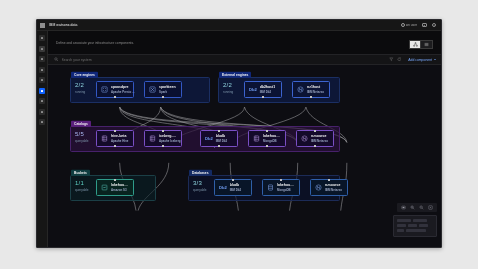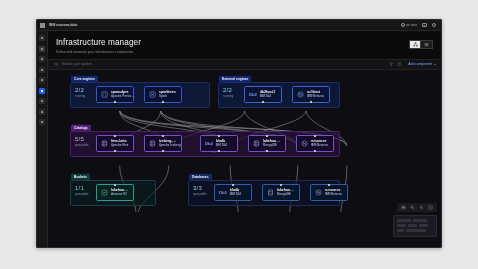--- a/index.html
+++ b/index.html
@@ -247,21 +247,20 @@
           </div>
         <div class="rail-item">
             <div class="rail-dot"></div>
           </div>
       </div>
 
       <div class="content">
 
         <div class="pagehead">
           <div class="ph-left">
-            <div class="ph-title">Infrastructure manager</div>
             <div class="ph-sub">Define and associate your infrastructure components.</div>
           </div>
           <div class="viewtoggle">
             <div class="vt-btn on">
               <svg class="vt-ico" viewBox="0 0 16 16">
                 <circle cx="8" cy="3.5" r="2" fill="none" stroke="#161616" stroke-width="1.3"></circle>
                 <circle cx="3.5" cy="12" r="2" fill="none" stroke="#161616" stroke-width="1.3"></circle>
                 <circle cx="12.5" cy="12" r="2" fill="none" stroke="#161616" stroke-width="1.3"></circle>
                 <path d="M6.6 5.2 4.7 10.2M9.4 5.2l1.9 5" stroke="#161616" stroke-width="1.2"></path>
               </svg>

